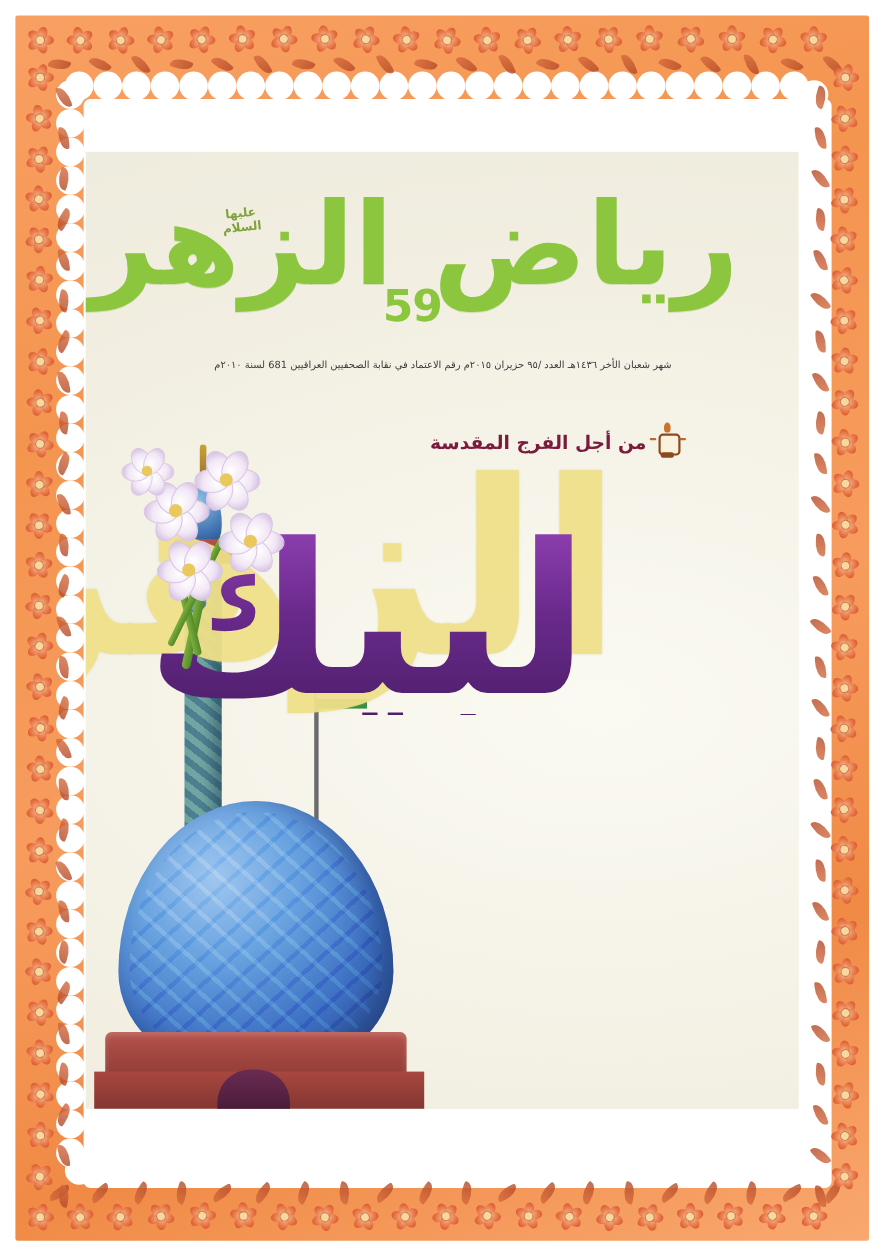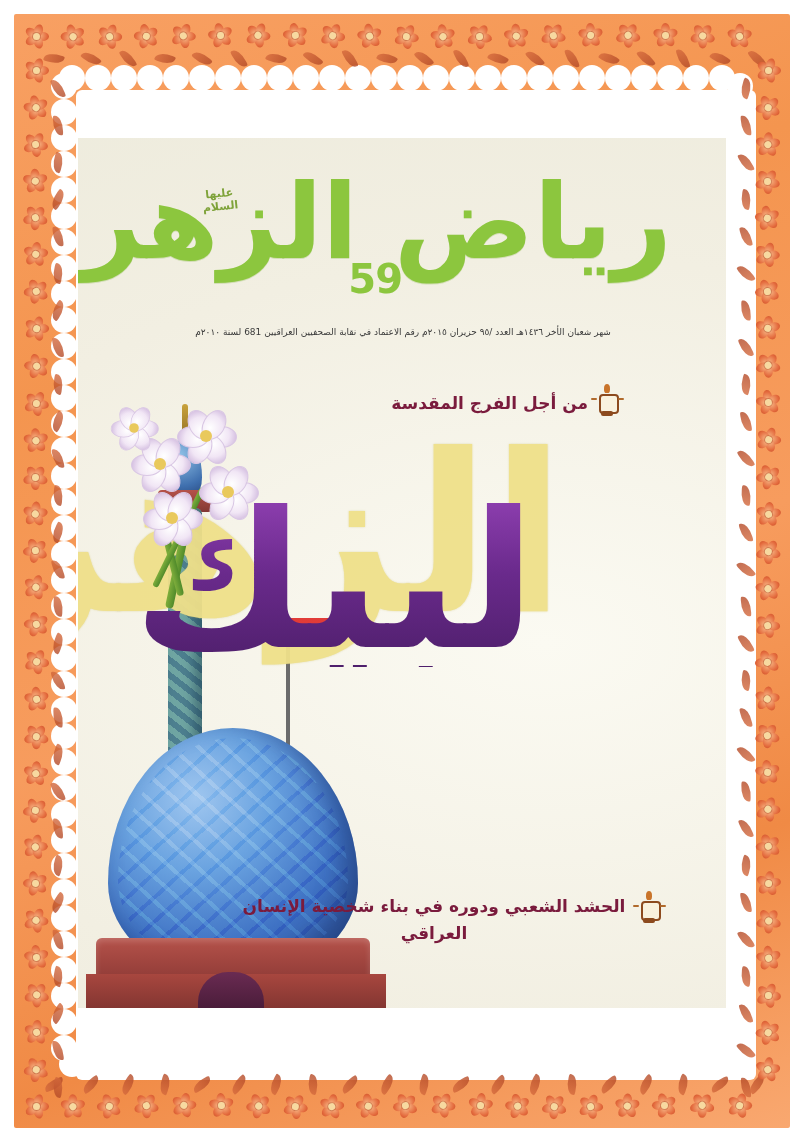--- a/index.html
+++ b/index.html
@@ -221,21 +221,21 @@
     position: absolute;
     width: 6px; height: 2px;
     background: #b06a2c;
     border-radius: 1px;
   }
 
   
   .art {
     position: absolute;
     right: 150px;
-    top: 268px;
+    top: 251px;
     width: 470px;
     height: 560px;
   }
   .art .gold {
     position: absolute;
     right: 10px;
     top: 30px;
     font-size: 220px;
     line-height: .9;
     color: #efe08a;
@@ -1532,25 +1532,15 @@
       <div class="lamp">
         <div class="flame"></div>
         <div class="body"></div>
         <div class="base"></div>
         <div class="ray" style="left:-5px; top:12px;"></div>
         <div class="ray" style="left:22px; top:12px;"></div>
       </div>
       <div class="txt">من أجل الفرج المقدسة</div>
     </div>
 
-    <div class="headline-2">
-      <div class="lamp">
-        <div class="flame"></div>
-        <div class="body"></div>
-        <div class="base"></div>
-        <div class="ray" style="left:-5px; top:12px;"></div>
-        <div class="ray" style="left:22px; top:12px;"></div>
-      </div>
-      <div class="txt">الحشد الشعبي ودوره في بناء شخصية الإنسان العراقي</div>
-    </div>
 
   </div>
 </div>
 
 </body></html>

